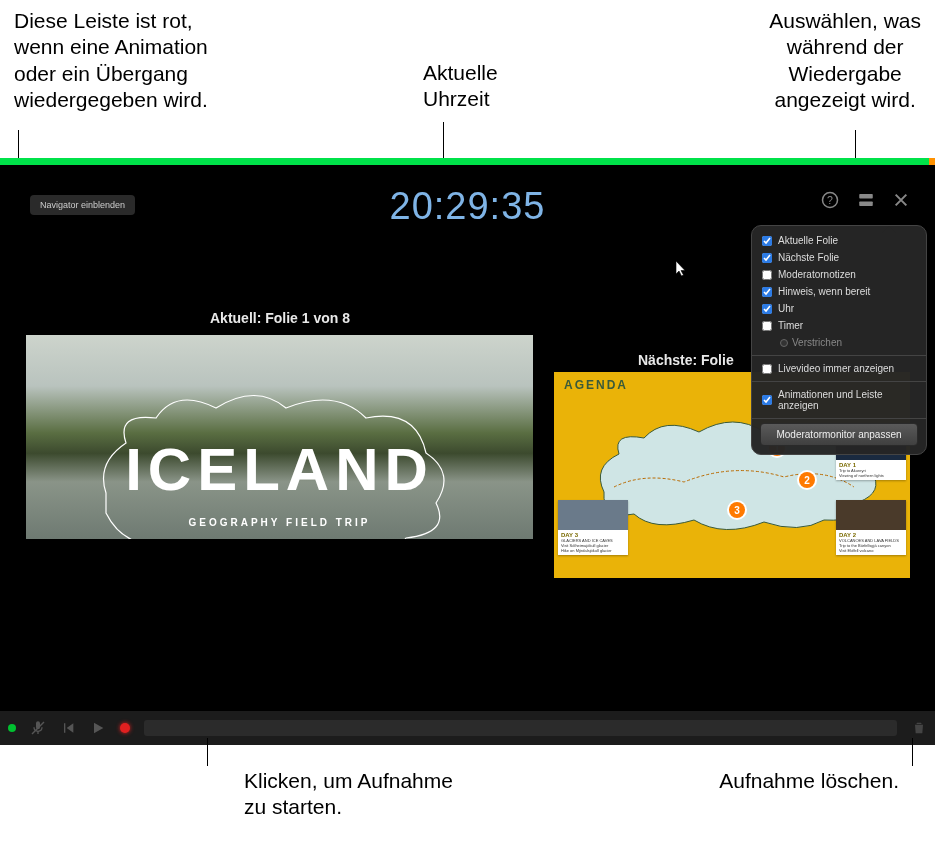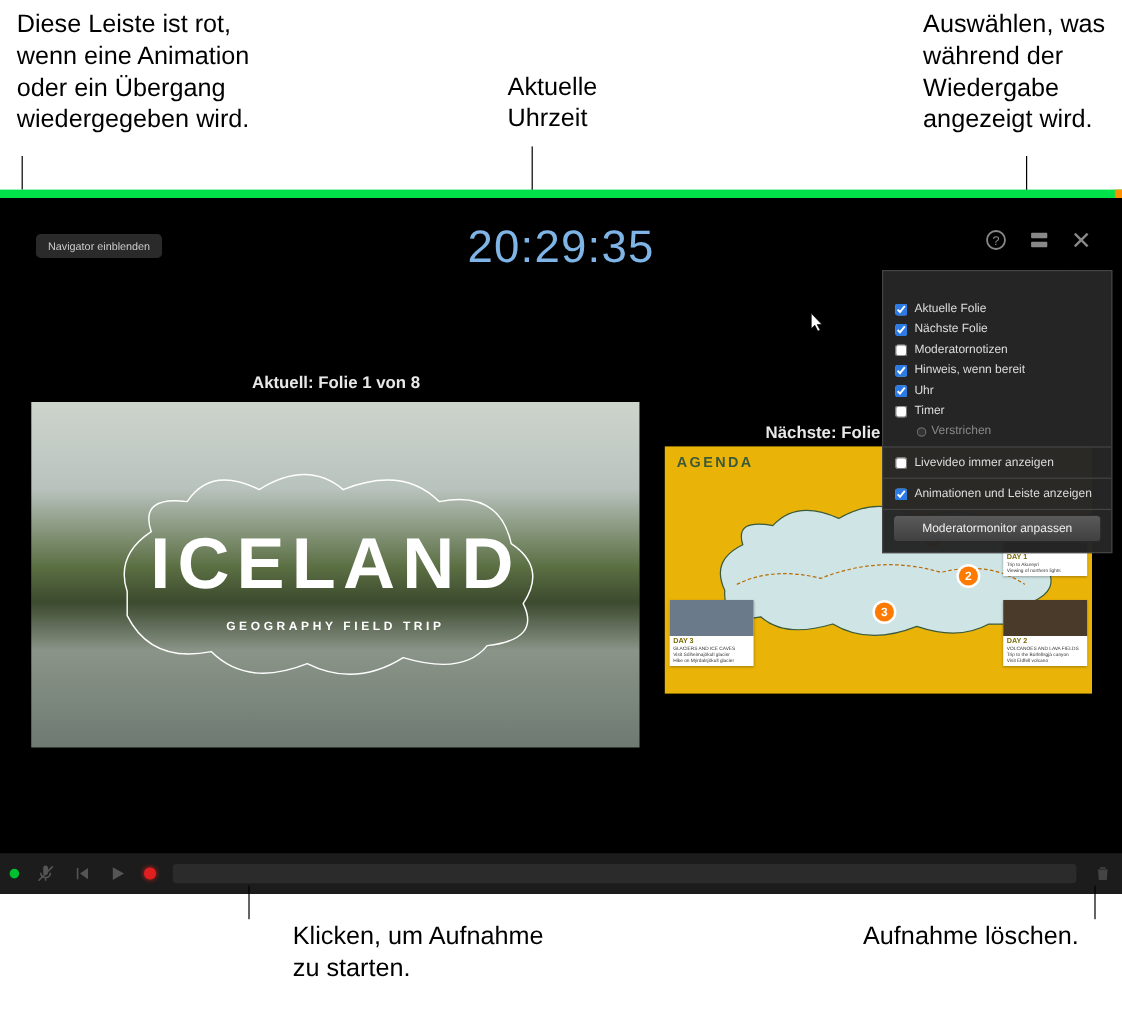--- a/index.html
+++ b/index.html
@@ -13,21 +13,21 @@
   }
 
   
   .callout {
     position: absolute;
     font-size: 21px;
     line-height: 1.25;
     color: #000;
     white-space: pre-line;
   }
-  .callout.right { text-align: left; }
+  .callout.right { text-align: center; }
   .callout-line {
     position: absolute;
     background: #000;
   }
 
   
   .status-bar {
     position: absolute;
     top: 158px;
     left: 0;
@@ -109,21 +109,21 @@
 
   .slide {
     position: absolute;
     background: #2b3729;
     overflow: hidden;
   }
   .slide.current {
     top: 170px;
     left: 26px;
     width: 507px;
-    height: 288px;
+    height: 204px;
   }
   .slide.next {
     top: 207px;
     left: 554px;
     width: 356px;
     height: 206px;
     background: #eab308;
   }
 
   
@@ -193,25 +193,25 @@
     font-weight: 700;
     display: flex; align-items: center; justify-content: center;
     box-shadow: 0 0 0 2px #fff;
   }
 
   
   .popover {
     position: absolute;
     top: 60px;
     right: 8px;
-    width: 192px;
+    width: 176px;
     background: rgba(38,38,38,0.98);
     border: 1px solid #444;
-    border-radius: 0;
-    padding: 23px 0 0 0;
+    border-radius: 10px;
+    padding: 6px 0 0 0;
     font-size: 10px;
     color: #ddd;
     z-index: 10;
   }
   .popover::before {
     content: "";
     position: absolute;
     top: -7px; right: 30px;
     border: 7px solid transparent;
     border-bottom-color: rgba(38,38,38,0.98);

